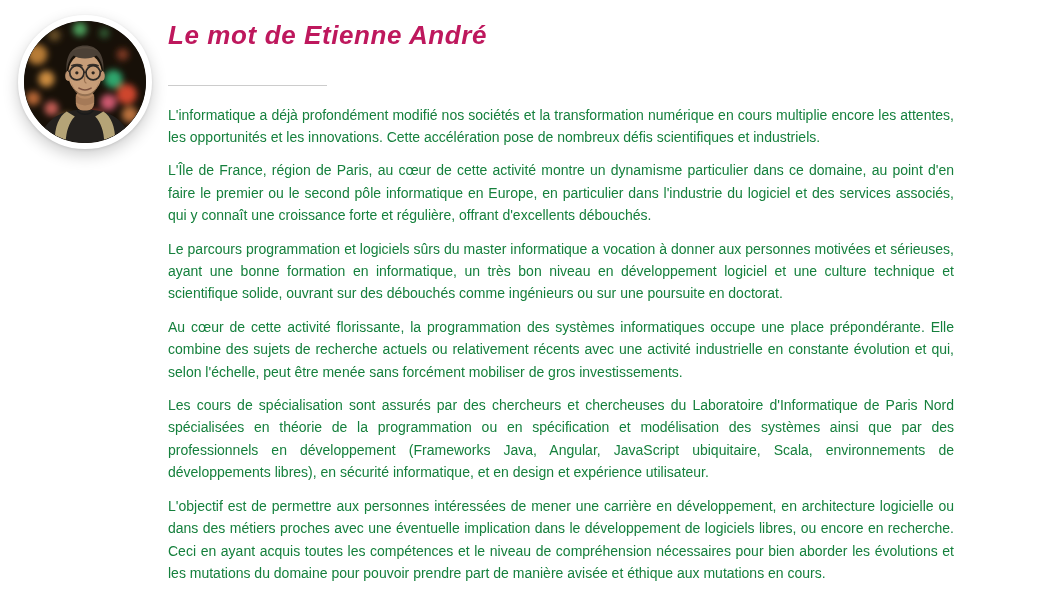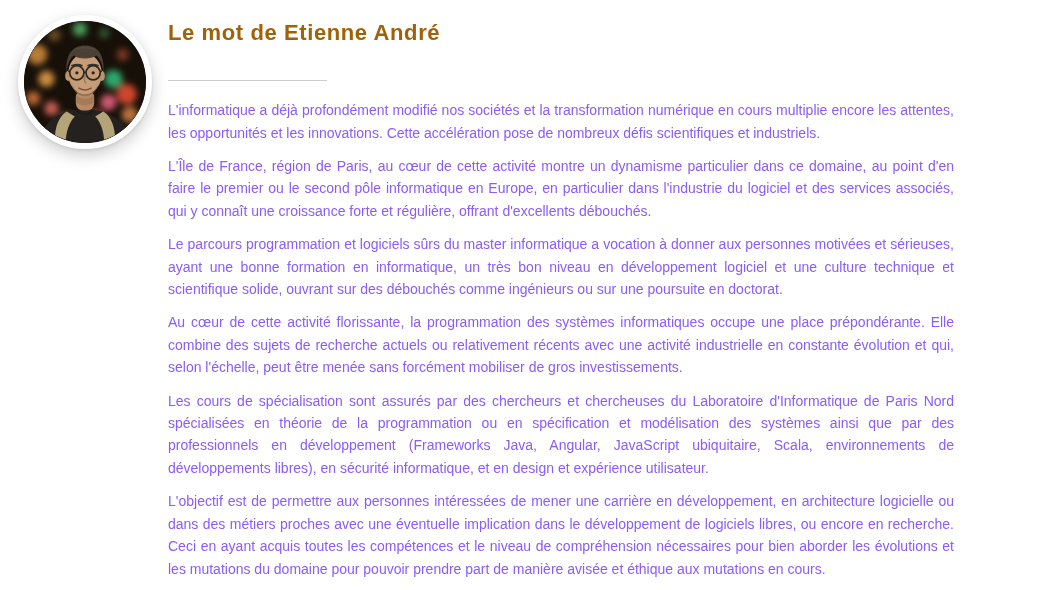--- a/index.html
+++ b/index.html
@@ -22,36 +22,37 @@
     background: #171008;
   }
   .avatar svg { display: block; width: 122px; height: 122px; }
 
   .main {
     position: absolute; left: 168px; top: 0;
     width: 786px;
   }
   h1.section-title {
     margin-top: 21px;
-    font-size: 22px;
+    font-size: 26px;
     font-weight: 700;
     letter-spacing: 0.6px;
-    color: #a16207;
+    color: #be185d;
     line-height: 1.1;
+    font-style: italic;
   }
   .divider {
     margin-top: 35px;
     width: 159px; height: 1px;
     background: #cccccc;
   }
   .content { margin-top: 18px; }
   .content p {
     font-size: 14px;
     line-height: 22.4px;
-    color: #8b5cf6;
+    color: #15803d;
     text-align: justify;
     margin-bottom: 11px;
     letter-spacing: 0px;
   }
   .content p:last-child { margin-bottom: 0; }
 </style>
 </head>
 <body>
 
 <div class="page">

